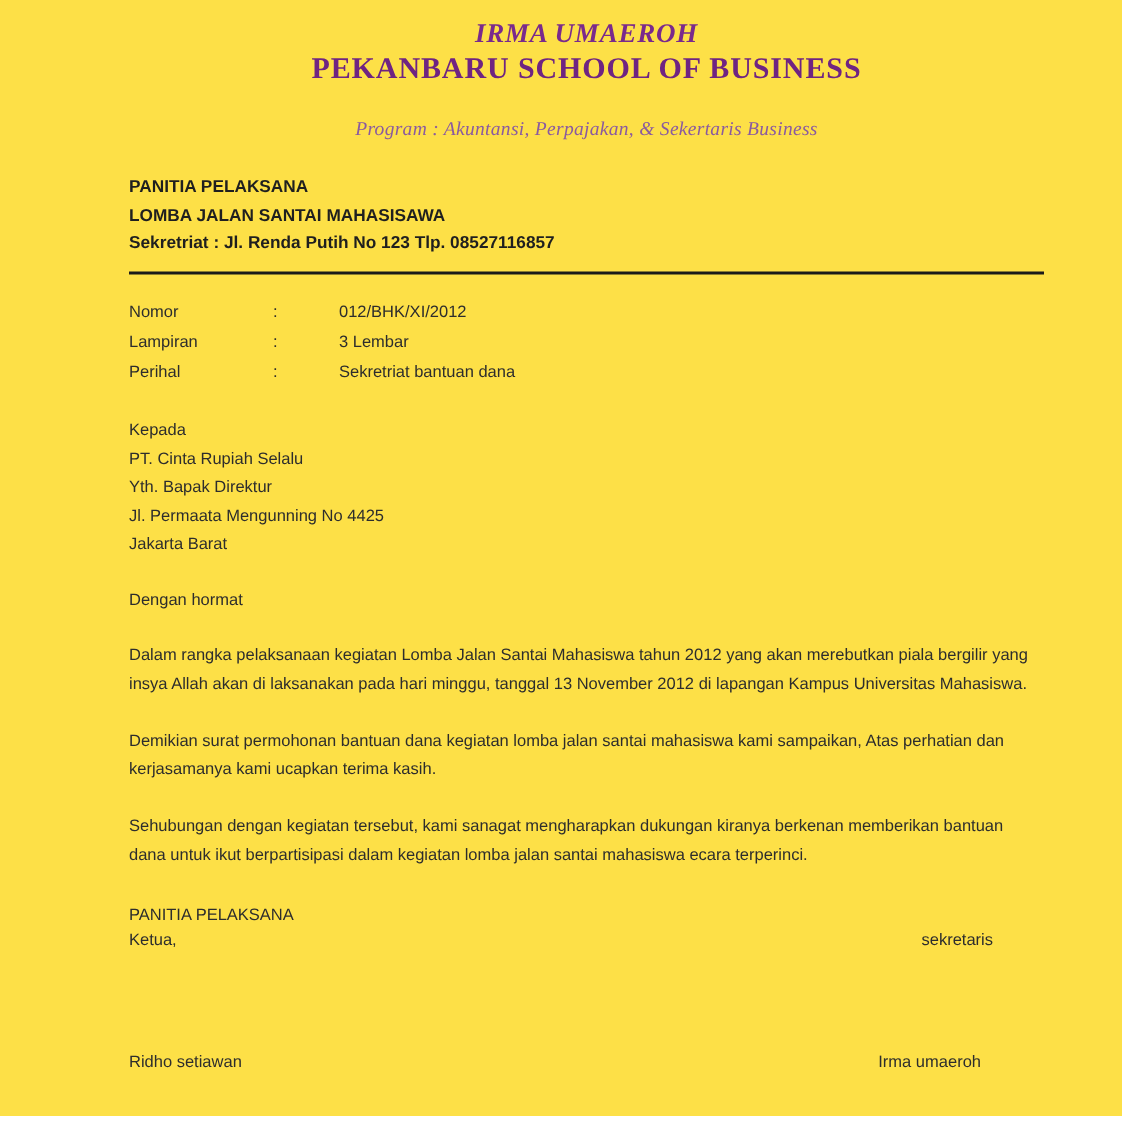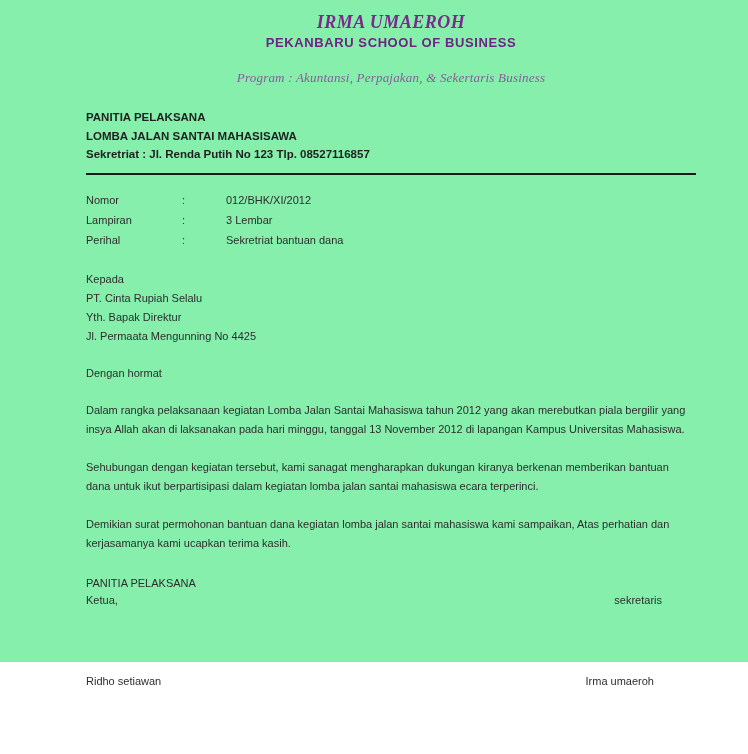--- a/index.html
+++ b/index.html
@@ -10,43 +10,43 @@
   body {
     width: 748px;
     height: 754px;
     font-family: "Liberation Sans", sans-serif;
     color: #2b2b2b;
     overflow: hidden;
   }
   .page {
     position: relative;
     width: 748px;
-    height: 662px;
-    background: #86efac;
+    height: 744px;
+    background: #fde047;
     box-sizing: border-box;
     padding: 8px 52px 0 86px;
   }
 
   
   .letterhead {
     text-align: center;
   }
   .lh-name {
     font-family: "Liberation Serif", serif;
     font-style: italic;
     font-weight: bold;
     font-size: 18px;
     letter-spacing: 0.5px;
     color: #7a2a8c;
     margin: 4px 0 2px 0;
   }
   .lh-school {
-    font-family: Liberation Sans, sans-serif;
+    font-family: Liberation Serif, serif;
     font-weight: bold;
-    font-size: 13px;
+    font-size: 20px;
     letter-spacing: 0.6px;
     color: #6f2482;
     margin: 0 0 4px 0;
   }
   .lh-program {
     font-family: "Liberation Serif", serif;
     font-style: italic;
     font-size: 13px;
     letter-spacing: 0.2px;
     color: #8a5aa0;
@@ -163,27 +163,28 @@
         <td class="ref-value">Sekretriat bantuan dana</td>
       </tr>
     </tbody>
       </table>
 
     <div class="recipient">
       <div>Kepada</div>
       <div>PT. Cinta Rupiah Selalu</div>
       <div>Yth. Bapak Direktur</div>
       <div>Jl. Permaata Mengunning No 4425</div>
+      <div>Jakarta Barat</div>
     </div>
 
     <div class="salutation">Dengan hormat</div>
 
     <p class="para">Dalam rangka pelaksanaan kegiatan Lomba Jalan Santai Mahasiswa tahun 2012 yang akan merebutkan piala bergilir yang insya Allah akan di laksanakan pada hari minggu, tanggal 13 November 2012 di lapangan Kampus Universitas Mahasiswa.</p>
+    <p class="para">Demikian surat permohonan bantuan dana kegiatan lomba jalan santai mahasiswa kami sampaikan, Atas perhatian dan kerjasamanya kami ucapkan terima kasih.</p>
     <p class="para">Sehubungan dengan kegiatan tersebut, kami sanagat mengharapkan dukungan kiranya berkenan memberikan bantuan dana untuk ikut berpartisipasi dalam kegiatan lomba jalan santai mahasiswa ecara terperinci.</p>
-    <p class="para">Demikian surat permohonan bantuan dana kegiatan lomba jalan santai mahasiswa kami sampaikan, Atas perhatian dan kerjasamanya kami ucapkan terima kasih.</p>
 
     <div class="closing-title">PANITIA PELAKSANA</div>
 
     <div class="signers">
       <div class="left">Ketua,</div>
       <div class="right">sekretaris</div>
     </div>
 
     <div class="signames">
       <div class="left">Ridho setiawan</div>

